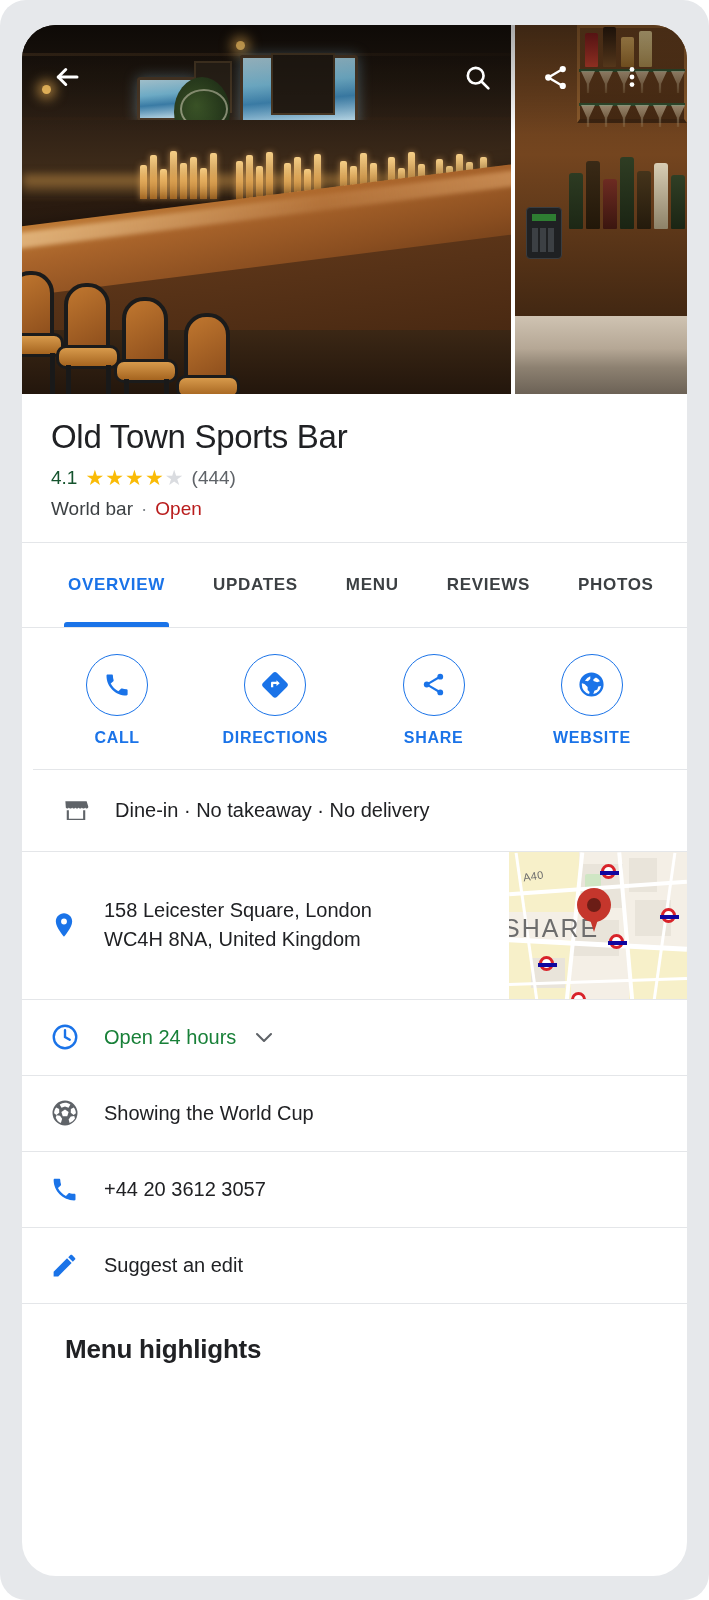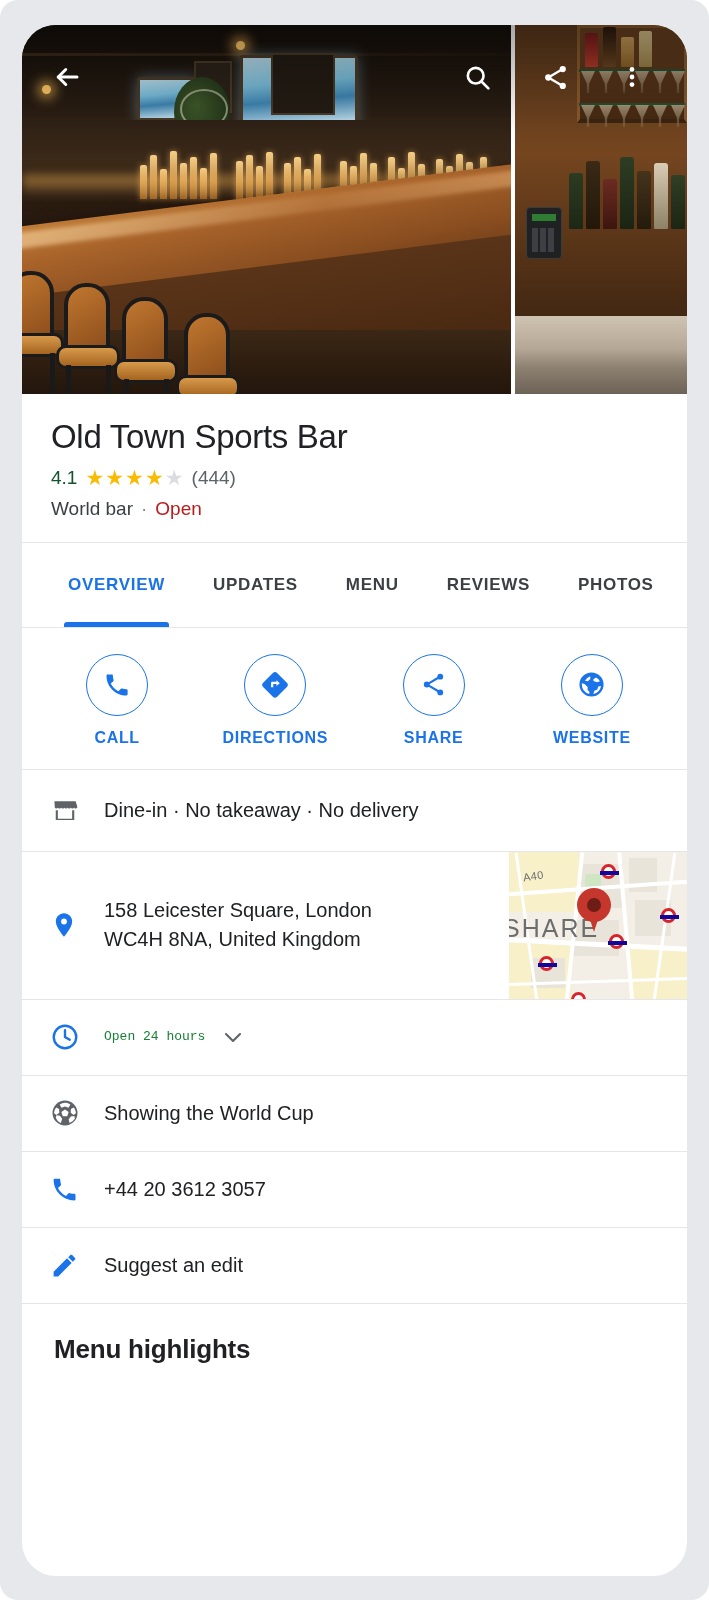--- a/index.html
+++ b/index.html
@@ -12,21 +12,21 @@
     font-family: "Liberation Sans", sans-serif;
     -webkit-font-smoothing: antialiased;
   }
 
   
   #device-frame {
     position: absolute;
     left: 0; top: 0;
     width: 709px; height: 1600px;
     background: #e6e8eb;
-    border-radius: 18px;
+    border-radius: 26px;
     overflow: hidden;
   }
   #screen {
     position: absolute;
     left: 22px; top: 25px;
     width: 665px; height: 1551px;
     background: #ffffff;
     border-radius: 34px;
     overflow: hidden;
   }
@@ -254,21 +254,21 @@
     width: 54px; flex:0 0 54px; display:flex; align-items:center; justify-content:flex-start;
   }
   .row .rtext{ font-size:20px; color:#202124; line-height:1.42; }
 
   .row-desc{ padding: 24px 28px; min-height:96px; align-items:center; }
   .row-desc .desc{
     font-size:21px; color:#202124; line-height:1.54; max-width:540px;
   }
   .chev-right{ position:absolute; right:30px; top:50%; transform:translateY(-50%); color:#80868b; }
 
-  .row-service{ min-height:82px; }
+  .row-service{ min-height:82px;margin-left:11px; }
 
   .row-address{ min-height:148px; padding-right:0; align-items:stretch; }
   .row-address .addr-wrap{ display:flex; align-items:center; flex:1; }
   .addr{ font-size:20px; color:#202124; line-height:1.48; }
 
   .mapthumb{
     position:relative; width:178px; flex:0 0 178px; overflow:hidden;
     background:#f1ece3;
   }
   .m-base{ position:absolute; inset:0; background:#f4efe6; }
@@ -298,27 +298,27 @@
   }
   .m-pin .tip{
     position:absolute; left:10px; top:22px; width:14px; height:22px;
     background:#c5362c; clip-path: polygon(0 0,100% 0,50% 100%);
   }
   .m-pin .hole{
     position:absolute; left:10px; top:10px; width:14px;height:14px;border-radius:50%;
     background:#6b1d16;
   }
 
-  .hours-txt{ font-size:13px; color:#188038;font-family:Liberation Mono, monospace; }
+  .hours-txt{ font-size:20px; color:#188038; }
   .hours-row .rtext{ display:flex; align-items:center; gap:16px; }
   .chev-down{ color:#5f6368; display:flex; }
 
   .row-menu-head{
     border-top:1px solid #e4e6e9;
-    padding: 30px 32px 0;
+    padding: 30px 43px 0;
   }
   .menu-head-txt{ font-size:26px; font-weight:700; color:#202124; letter-spacing:-.2px; }
 </style>
 </head>
 <body>
 
 <div id="device-frame">
   <div id="screen">
 
     <div class="hero">

